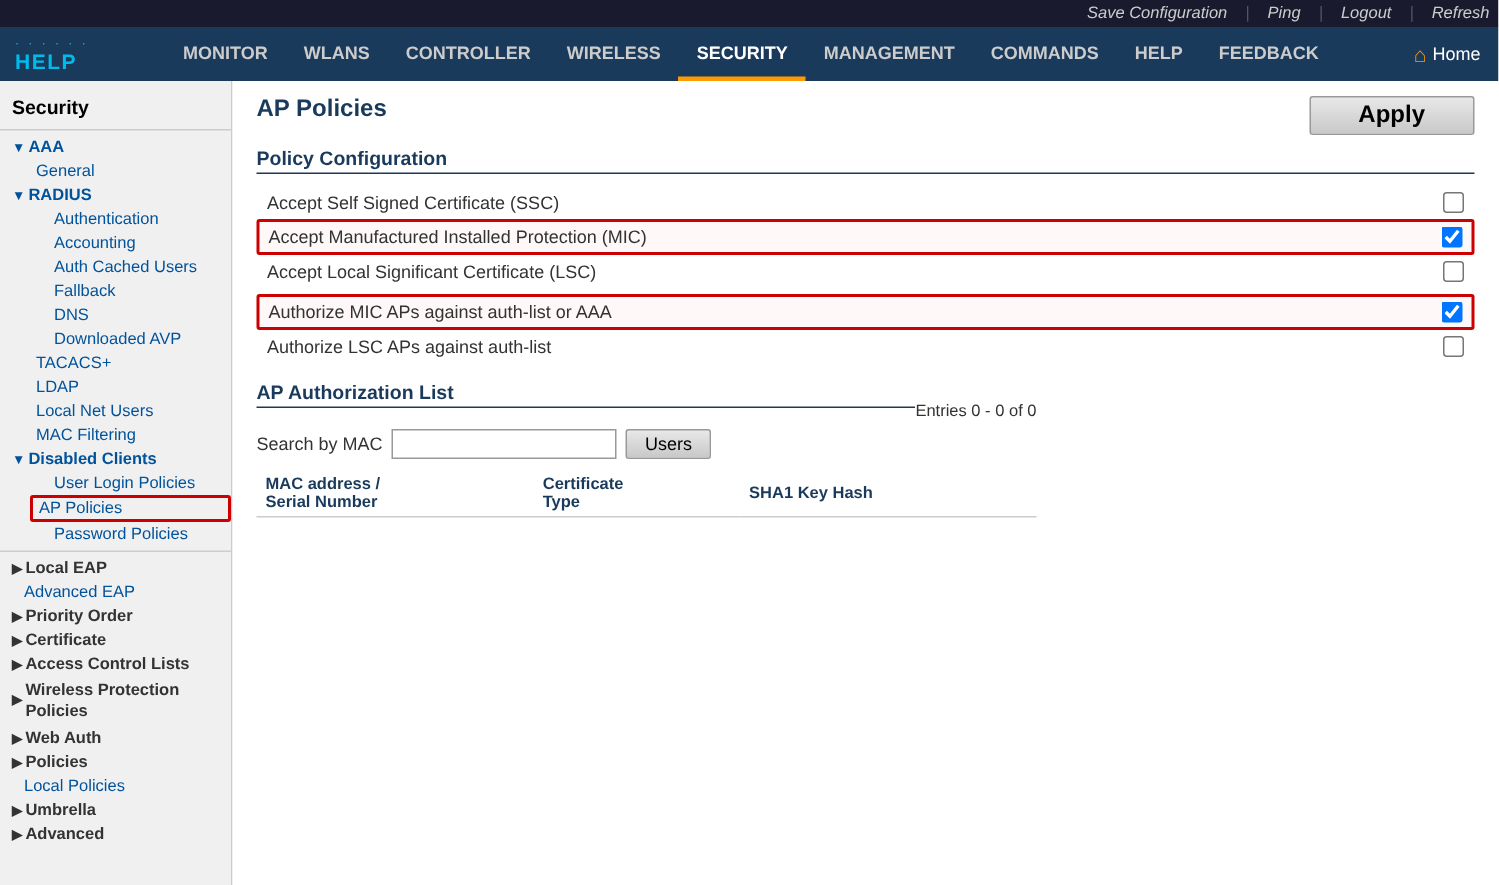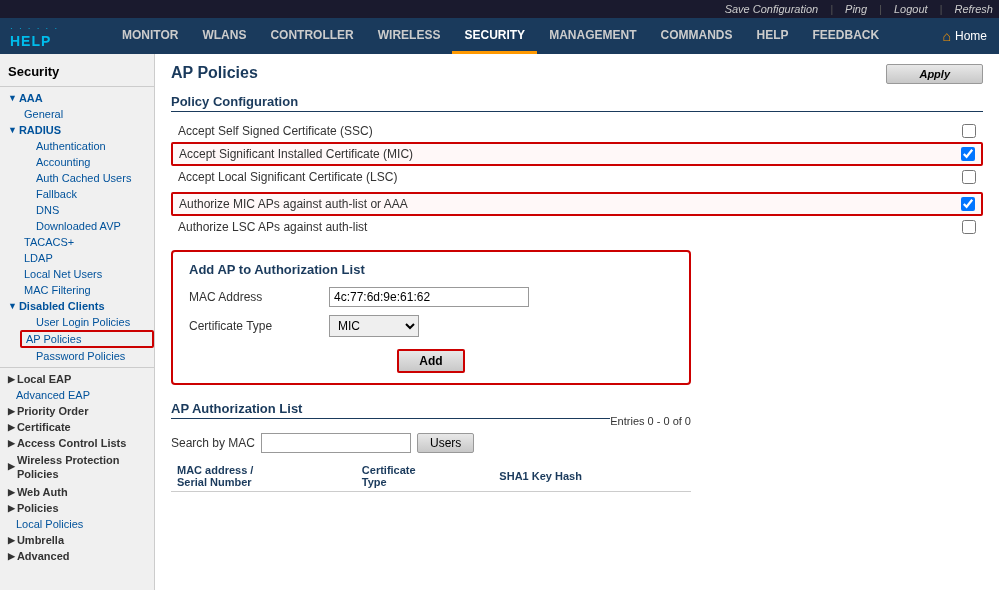--- a/index.html
+++ b/index.html
@@ -147,24 +147,23 @@
       color: #1a3a5c;
       margin-bottom: 10px;
       border-bottom: 1px solid #ccc;
       padding-bottom: 4px;
     }
     .apply-btn {
       background: linear-gradient(to bottom, #e8e8e8, #c8c8c8);
       border: 1px solid #999;
       padding: 3px 32px;
       cursor: pointer;
-      font-size: 11px;
+      font-size: 16px;
       font-weight: bold;
       border-radius: 2px;
-      font-style: italic;
     }
 
     .section-title {
       font-size: 13px;
       font-weight: bold;
       color: #1a3a5c;
       margin-bottom: 8px;
       border-bottom: 1px solid #1a3a5c;
       padding-bottom: 2px;
     }
@@ -384,61 +383,40 @@
     <div class="section-title">Policy Configuration</div>
 
     <div style="margin-bottom:12px;">
 
       <div class="policy-row">
         <span class="policy-label">Accept Self Signed Certificate (SSC)</span>
         <input type="checkbox" class="policy-checkbox" style="">
       </div>
 
       <div class="policy-row highlighted">
-        <span class="policy-label">Accept Significant Installed Certificate (MIC)</span>
+        <span class="policy-label">Accept Manufactured Installed Protection (MIC)</span>
         <input type="checkbox" class="policy-checkbox" checked="" style="">
       </div>
 
       <div class="policy-row">
         <span class="policy-label">Accept Local Significant Certificate (LSC)</span>
         <input type="checkbox" class="policy-checkbox" style="">
       </div>
 
       <div class="policy-row highlighted" style="margin-top:4px;">
         <span class="policy-label">Authorize MIC APs against auth-list or AAA</span>
         <input type="checkbox" class="policy-checkbox" checked="" style="">
       </div>
 
       <div class="policy-row">
         <span class="policy-label">Authorize LSC APs against auth-list</span>
         <input type="checkbox" class="policy-checkbox" style="">
       </div>
     </div>
 
-    <div class="add-ap-box">
-      <div class="add-ap-title">Add AP to Authorization List</div>
-
-      <div class="form-row">
-        <span class="form-label">MAC Address</span>
-        <input type="text" class="form-input" value="4c:77:6d:9e:61:62" style="">
-      </div>
-
-      <div class="form-row">
-        <span class="form-label">Certificate Type</span>
-        <select class="form-select">
-          <option>MIC</option>
-          <option>LSC</option>
-          <option>SSC</option>
-        </select>
-      </div>
-
-      <div class="add-btn-row">
-        <button class="add-btn">Add</button>
-      </div>
-    </div>
 
     <div>
       <div class="auth-list-header" style="width:520px;">
         <div class="section-title" style="border-bottom:1px solid #1a3a5c; flex:1;">AP Authorization List</div>
         <div class="entries-count">Entries 0 - 0 of 0</div>
       </div>
 
       <div class="search-row">
         <span class="search-label">Search by MAC</span>
         <input type="text" class="search-input" style="">

